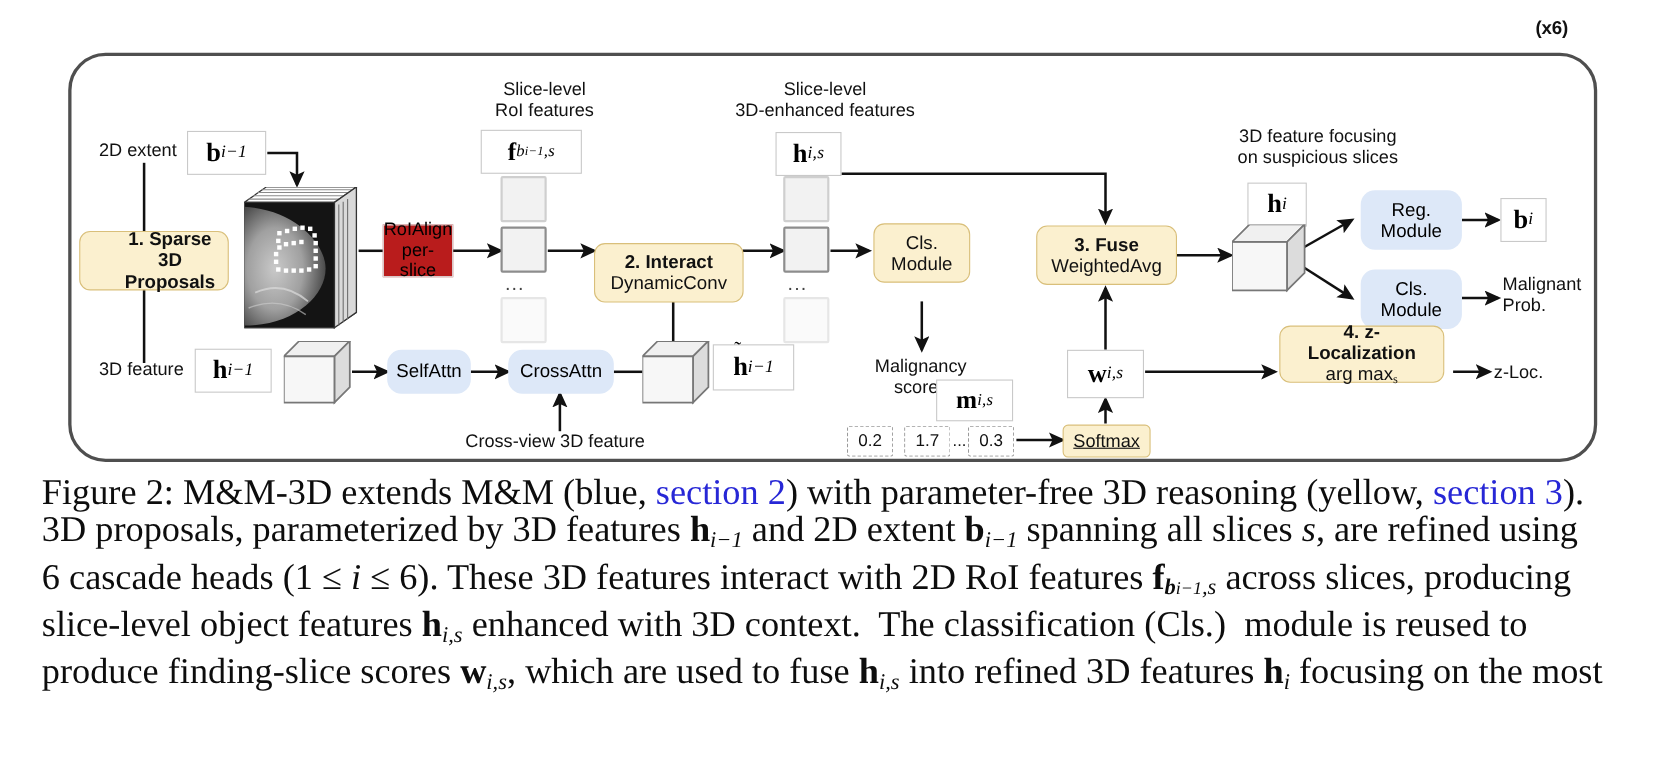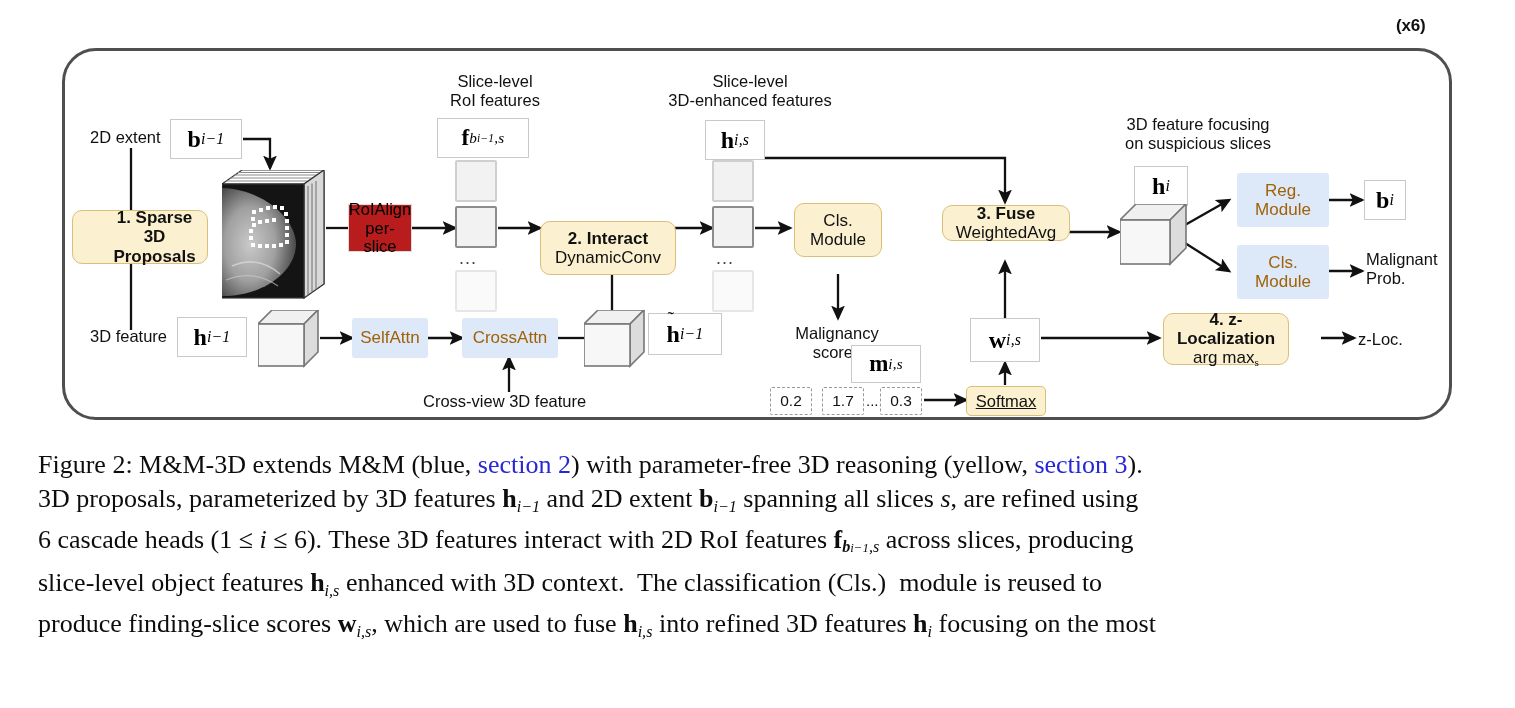--- a/index.html
+++ b/index.html
@@ -58,22 +58,22 @@
     color: #111;
     font-size: 17px;
     padding: 5px 9px;
   }
   .mod-yellow .ttl { font-weight: 700; }
 
   
   .mod-blue {
     background: #dde8f8;
     border: none;
-    border-radius: 3px;
-    color: #a16207;
+    border-radius: 13px;
+    color: #000000;
     font-size: 17px;
     padding: 5px 9px;
   }
 
   
   .plain {
     position: absolute;
     font-size: 16.5px;
     color: #111;
     line-height: 1.16;
@@ -129,24 +129,24 @@
 
   svg.overlay {
     position: absolute; left: 0; top: 0;
     width: 1515px; height: 440px;
     pointer-events: none;
   }
 
   
   #caption {
     position: absolute;
-    left: 38px; top: 448px;
+    left: 38px; top: 432px;
     width: 1448px;
     font-family: "Liberation Serif", serif;
-    font-size: 26px;
+    font-size: 33px;
     line-height: 33.5px;
     color: #0d0d0d;
     text-align: justify;
   }
   #caption .ln { display: block; white-space: nowrap; }
   .lnk { color: #2727d6; }
   .cap-b { font-weight: 700; }
   .cap-i { font-style: italic; }
   .cap-sub {
     font-size: 0.62em; vertical-align: -0.28em; font-style: italic;
@@ -394,21 +394,21 @@
 
   <div class="node mod-yellow" style="left:966px; top:386px; width:80px; height:30px; font-size:16.5px; border-radius:5px; padding:2px 6px;text-decoration:underline;">
     <span>Softmax</span>
   </div>
 
   <div class="varbox" style="left:970px; top:318px; width:70px; height:44px; font-size:24px;">
     <span class="mb">w</span>
       <span class="sub">i,s</span>
   </div>
 
-  <div class="node mod-yellow" style="left:942px; top:205px; width:128px; height:36px;">
+  <div class="node mod-yellow" style="left:942px; top:205px; width:128px; height:54px;">
     <span class="ttl">3. Fuse</span>
     <span>WeightedAvg</span>
   </div>
 
   <div class="plain" style="left:1063px; top:115px; width:270px;">
     <span>3D feature focusing</span><br>
     <span>on suspicious slices</span>
   </div>
   <div class="varbox" style="left:1134px; top:166px; width:54px; height:40px; font-size:24px;">
     <span class="mb">h</span>
@@ -433,21 +433,21 @@
 
   <div class="node mod-blue" style="left:1237px; top:245px; width:92px; height:54px;">
     <span>Cls.</span>
     <span>Module</span>
   </div>
   <div class="plain" style="left:1366px; top:250px; width:104px; text-align:left;">
     <span>Malignant</span><br>
     <span>Prob.</span>
   </div>
 
-  <div class="node mod-yellow" style="left:1163px; top:313px; width:126px; height:52px;">
+  <div class="node mod-yellow" style="left:1163px; top:296px; width:150px; height:52px;">
     <span class="ttl">4. z-Localization</span>
     <span>
       <span>arg max</span><span class="sub" style="font-style:normal;">s</span>
     </span>
   </div>
   <div class="plain" style="left:1358px; top:330px;">z-Loc.</div>
 
 </div>
 
 <div id="caption">

